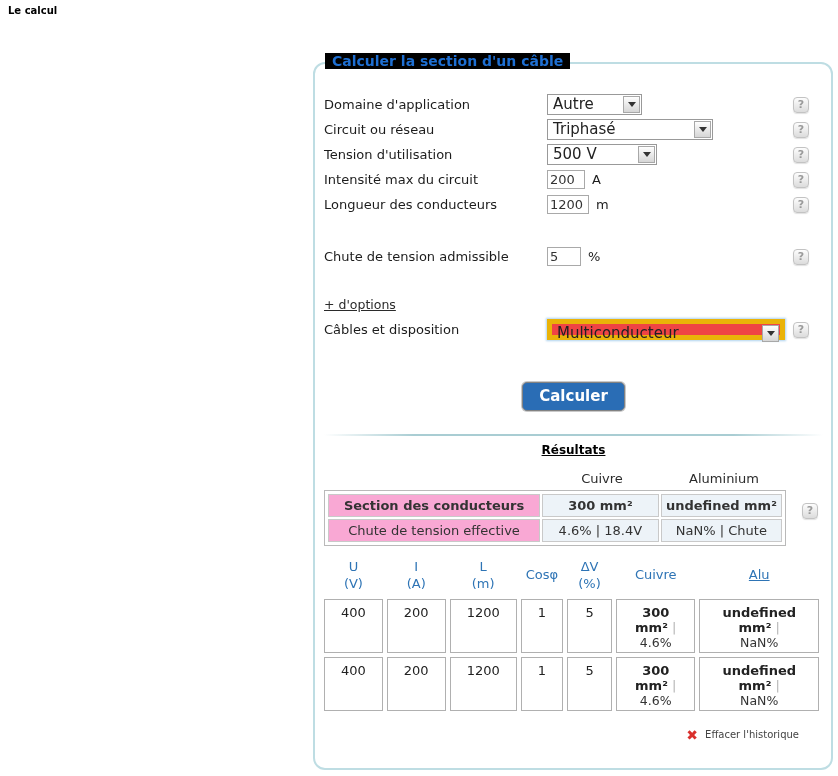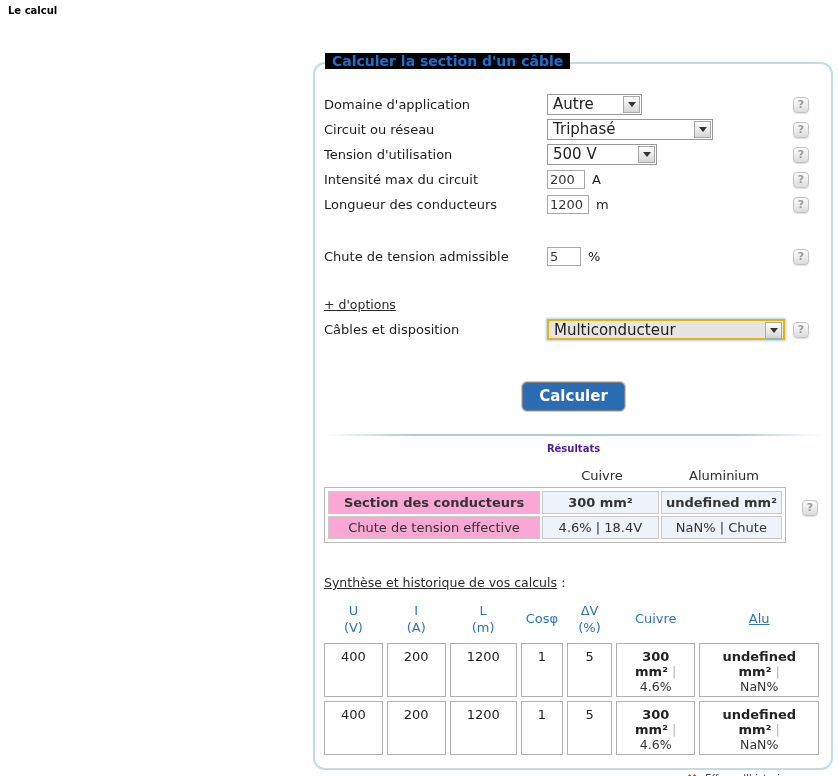--- a/index.html
+++ b/index.html
@@ -28,41 +28,41 @@
     box-shadow:0 1px 1px rgba(0,0,0,.12); cursor:pointer; }
 
   .sel { height:21px; border:1px solid #999; background:#fff; display:flex;
     align-items:flex-start; font-size:15px; color:#222; cursor:pointer; }
   .sel-text { padding-left:5px; flex:1; white-space:nowrap; overflow:hidden; }
   .sel-btn { width:17px; height:17px; margin:1px; flex:none; border:1px solid #a8a8a8;
     background:linear-gradient(#fefefe,#d6d6d6); display:flex; align-items:center; justify-content:center; }
   .arrow-down { width:0; height:0; border-left:4px solid transparent; border-right:4px solid transparent;
     border-top:5px solid #333; }
   .w95 { width:95px; } .w166 { width:166px; } .w110 { width:110px; } .w238 { width:238px; }
-  .sel-focus { border:2px solid #eab308; box-shadow:0 0 2px 1px #aed2ee; background:#e5e5e5; }
+  .sel-focus { border:5px solid #eab308; box-shadow:0 0 2px 1px #aed2ee; background:#ef4444; }
 
   .tin { height:19px; border:1px solid #a9a9a9; font-size:13px; color:#333; padding:0 2px;
     font-family:"DejaVu Sans","Liberation Sans",sans-serif; }
   .w38 { width:38px; } .w42 { width:42px; } .w34 { width:34px; }
 
   .gap-row { margin-top:27px; }
   .options-row { margin-top:26px; height:18px; display:flex; align-items:center; }
   .link { font-size:12.5px; color:#2b2b2b; text-decoration:underline; cursor:pointer; }
   .cables-row { margin-top:4px; }
 
   
   .btn-row { margin-top:40px; text-align:center; }
   .calc-btn { display:inline-block; background:#2a6db5; color:#fff; font-weight:bold; font-size:15px;
     font-family:"DejaVu Sans","Liberation Sans",sans-serif;
     border:1px solid #828282; border-radius:5px; padding:4px 16px 5px; cursor:pointer;
     box-shadow:0 0 0 1px #c9c9c9; }
 
   .divider { margin-top:23px; height:2px;
     background:linear-gradient(to right,#ffffff,#a9cdd3 18%,#a9cdd3 82%,#ffffff); }
-  .results-heading { margin-top:7px; text-align:center; color:#4c1d95; font-size:10px; font-weight:bold; }
+  .results-heading { margin-top:7px; text-align:center; color:#000000; font-size:12px; font-weight:bold;text-decoration:underline; }
 
   
   .res-area { margin-top:14px; position:relative; width:462px; }
   .res-header { display:flex; font-size:13px; color:#2b2b2b; margin-bottom:4px; }
   .res-header .c0 { width:218px; } .res-header .c1 { width:120px; text-align:center; }
   .res-header .c2 { width:124px; text-align:center; }
   .res-body { border:1px solid #b9b9b9; padding:1px; }
   .res-table { border-collapse:separate; border-spacing:2px; width:100%; }
   .res-table td { border:1px solid #c9c9c9; font-size:13px; text-align:center; height:23px; color:#333; }
   .res-table .lbl { background:#f9a8d4; width:214px; }
@@ -190,23 +190,20 @@
             <td class="lbl">Chute de tension effective</td>
             <td class="val v1">4.6% | 18.4V</td>
             <td class="val v2">NaN% | Chute</td>
           </tr>
         </tbody>
           </table>
       </div>
       <span class="help res-help">?</span>
     </div>
 
-    <div class="hist-link-row">
-      <span class="link">Synthèse et historique de vos calculs</span><span> :</span>
-    </div>
 
     <table class="hist-table">
       <tbody>
           <tr>
         <th class="cw0">
               <div>U</div>
               <div>(V)</div>
             </th>
         <th class="cw1">
               <div>I</div>

